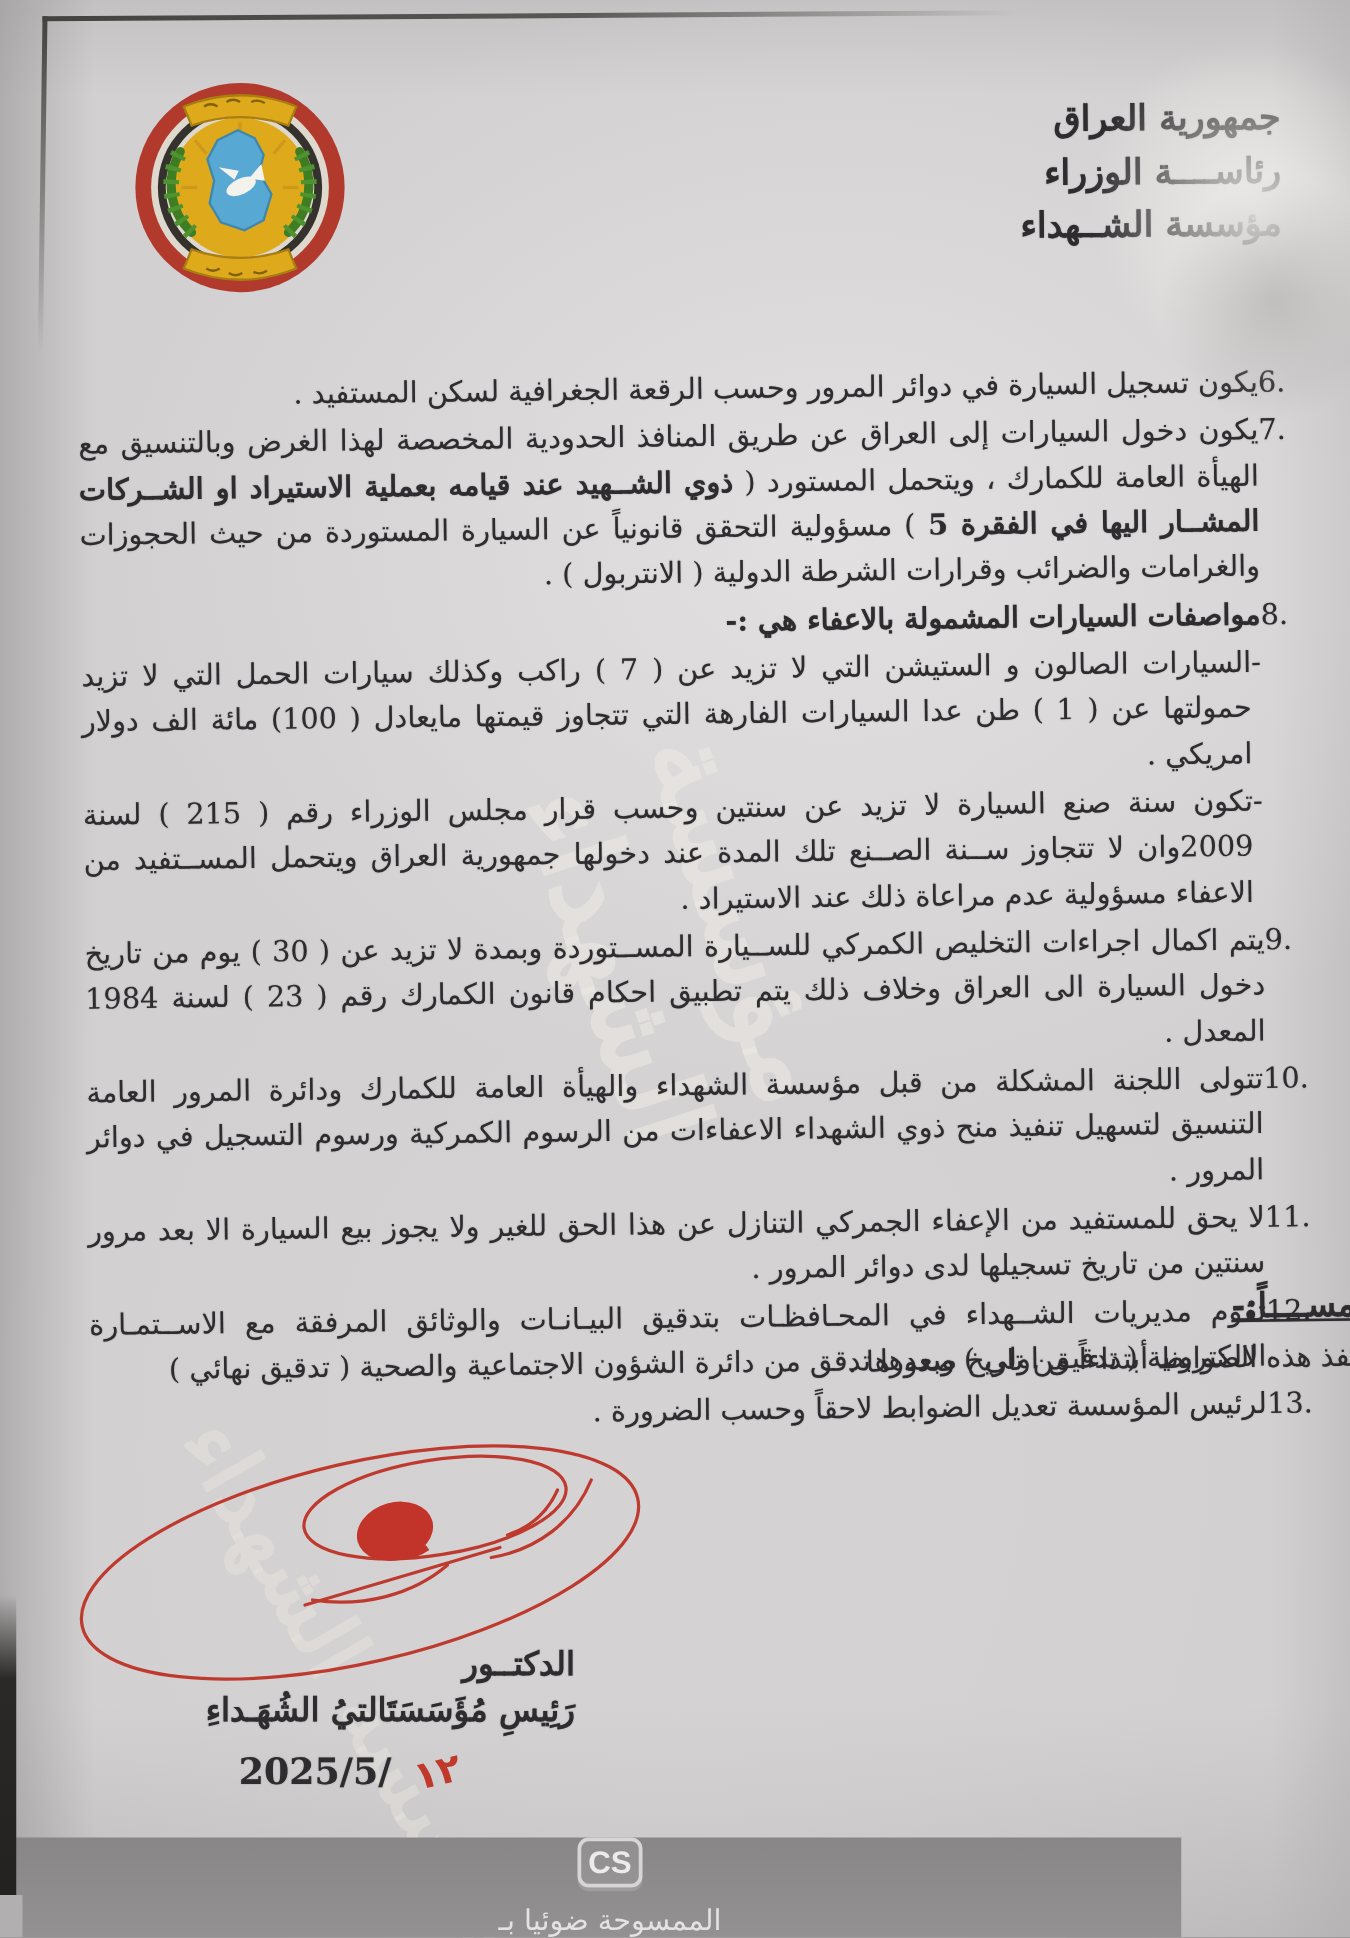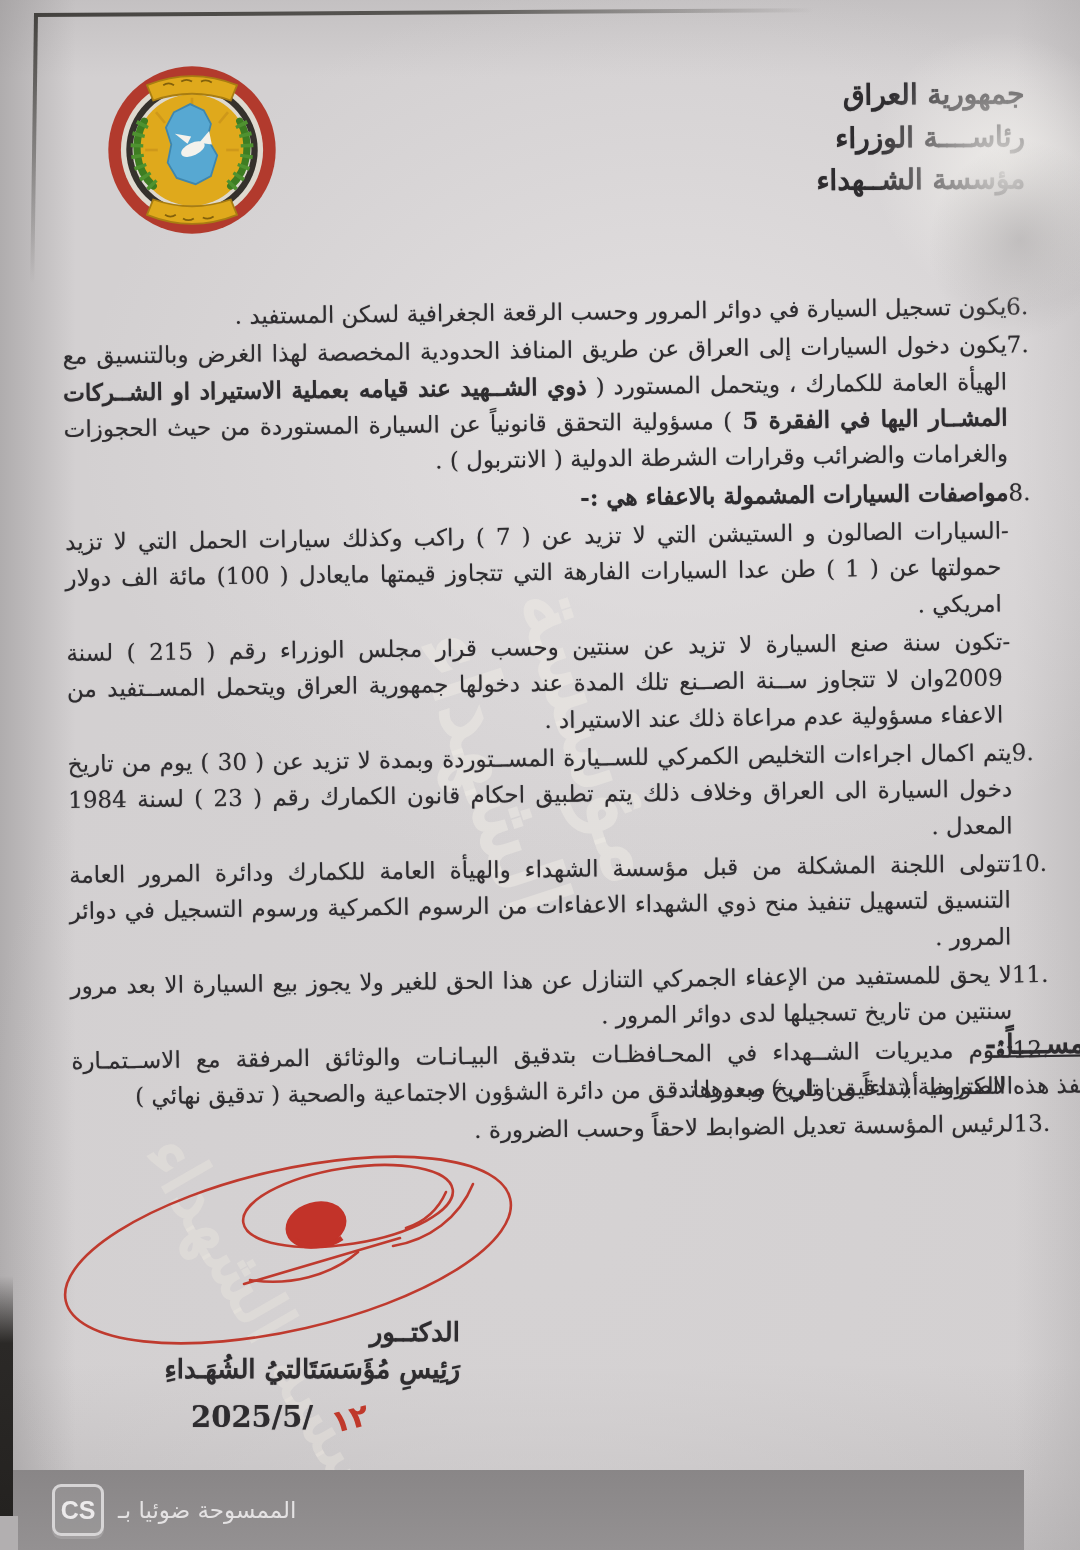--- a/index.html
+++ b/index.html
@@ -56,24 +56,24 @@
     transform:rotate(-0.7deg);text-shadow:0 0 1px rgba(43,41,44,0.5);}
   
   .signature-svg{position:absolute;left:48px;top:1132px;width:485px;height:218px;z-index:3;}
   .sig-block{position:absolute;left:100px;top:1314px;width:360px;z-index:3;text-align:right;
     font-weight:bold;font-size:26px;line-height:1.42;text-shadow:0 0 1px rgba(43,41,44,0.5);}
   .date-row{direction:ltr;display:flex;justify-content:center;align-items:center;gap:18px;margin-top:8px;}
   .date-printed{font-size:29px;font-weight:bold;}
   .date-hand{color:#c0392b;font-size:31px;transform:rotate(-14deg);font-weight:bold;
     font-family:"DejaVu Sans","Liberation Sans",sans-serif;text-shadow:none;}
   
-  .footer-bar{position:absolute;left:0;bottom:0;width:1024px;height:80px;z-index:10;
+  .footer-bar{position:absolute;left:0;bottom:0;width:945px;height:80px;z-index:10;
     background:linear-gradient(to bottom,#898687,#949192);
-    display:flex;flex-direction:row;align-items:center;direction:ltr;
-    padding-left:52px;box-sizing:border-box;gap:14px;
+    display:flex;flex-direction:column;align-items:center;direction:ltr;
+    padding-left:31px;box-sizing:border-box;gap:14px;
     font-family:"Liberation Sans","DejaVu Sans",sans-serif;}
   .cs-badge{width:46px;height:46px;border:3px solid #d7d5d6;border-radius:9px;
     display:flex;align-items:center;justify-content:center;
     color:#eceaeb;font-weight:bold;font-size:25px;background:rgba(255,255,255,0.07);
     box-shadow:0 3px 0 rgba(255,255,255,0.15);}
   .brand{font-size:37px;color:#dedcdd;letter-spacing:0.5px;}
   .scan-label{font-size:23px;color:#e4e2e3;direction:rtl;font-family:"DejaVu Sans","Liberation Sans",sans-serif;text-align:center;}
 </style>
 </head>
 <body>

